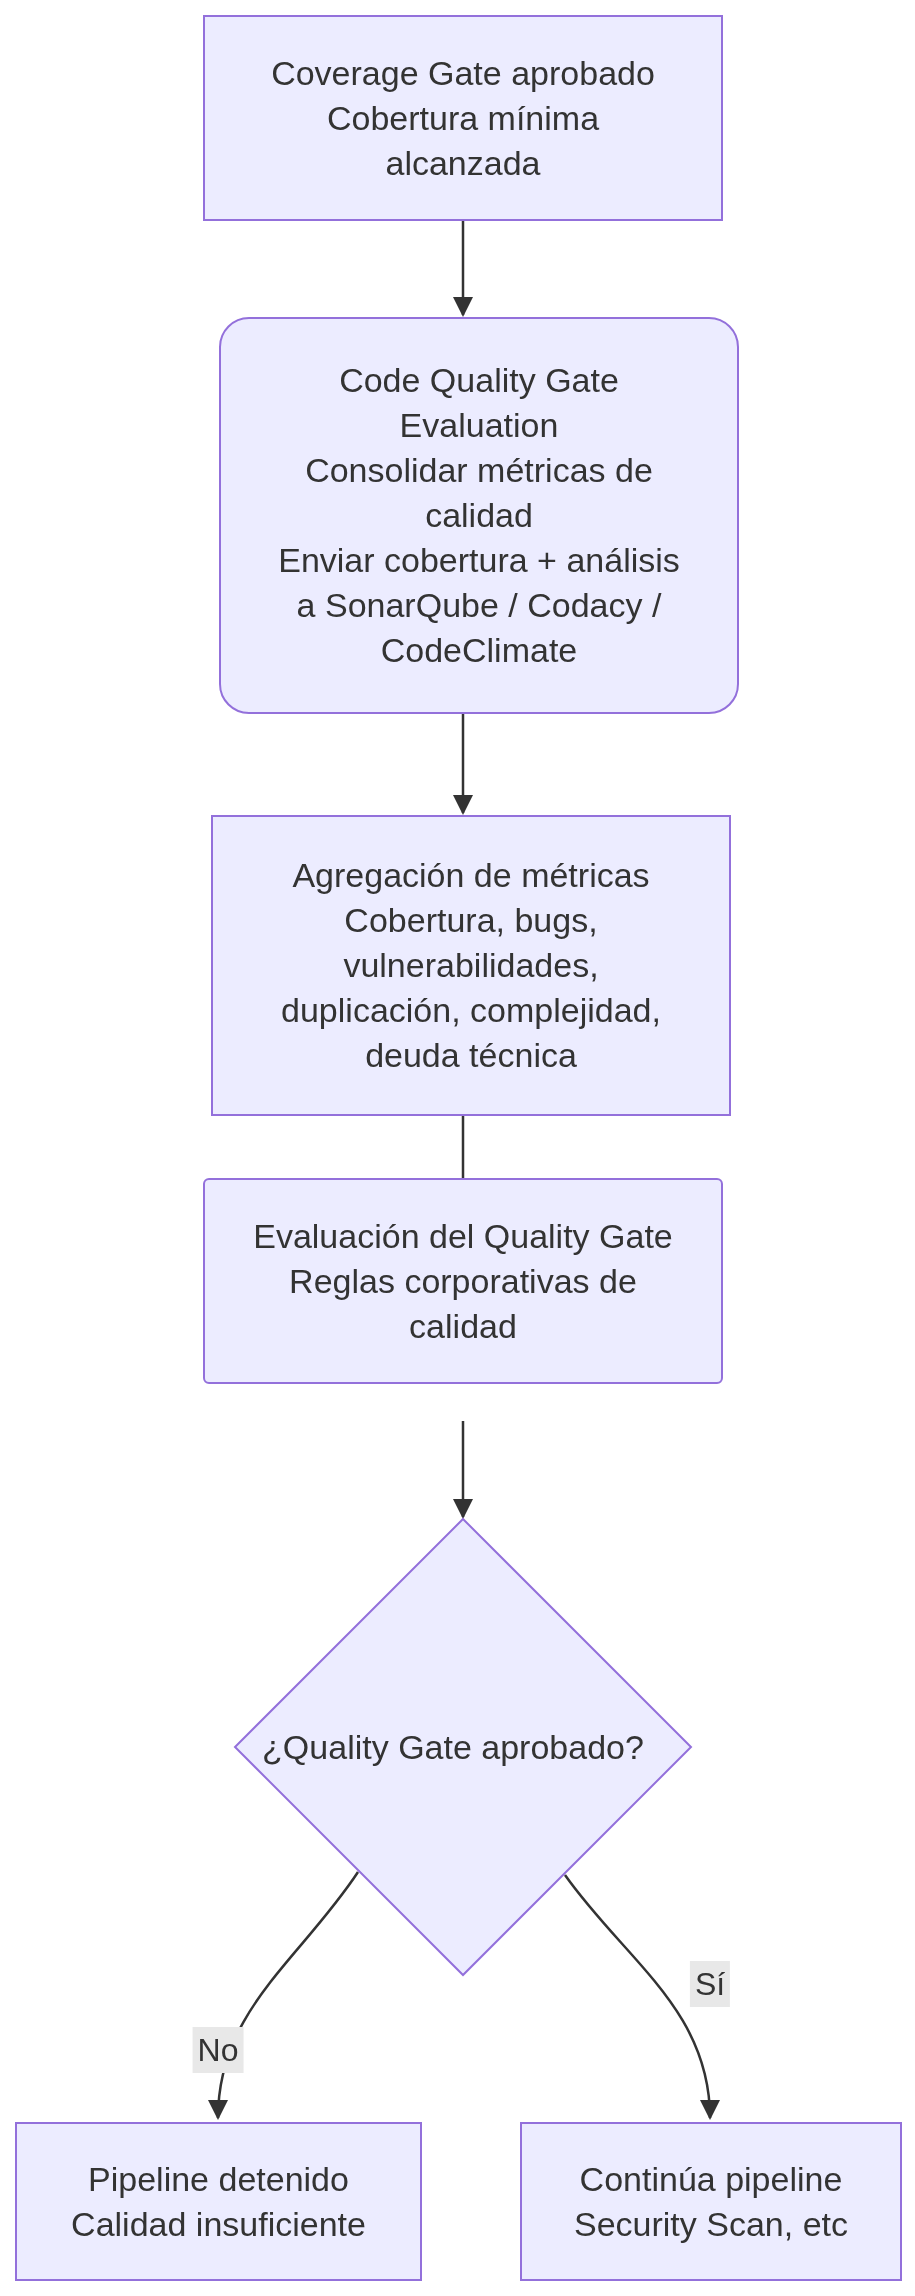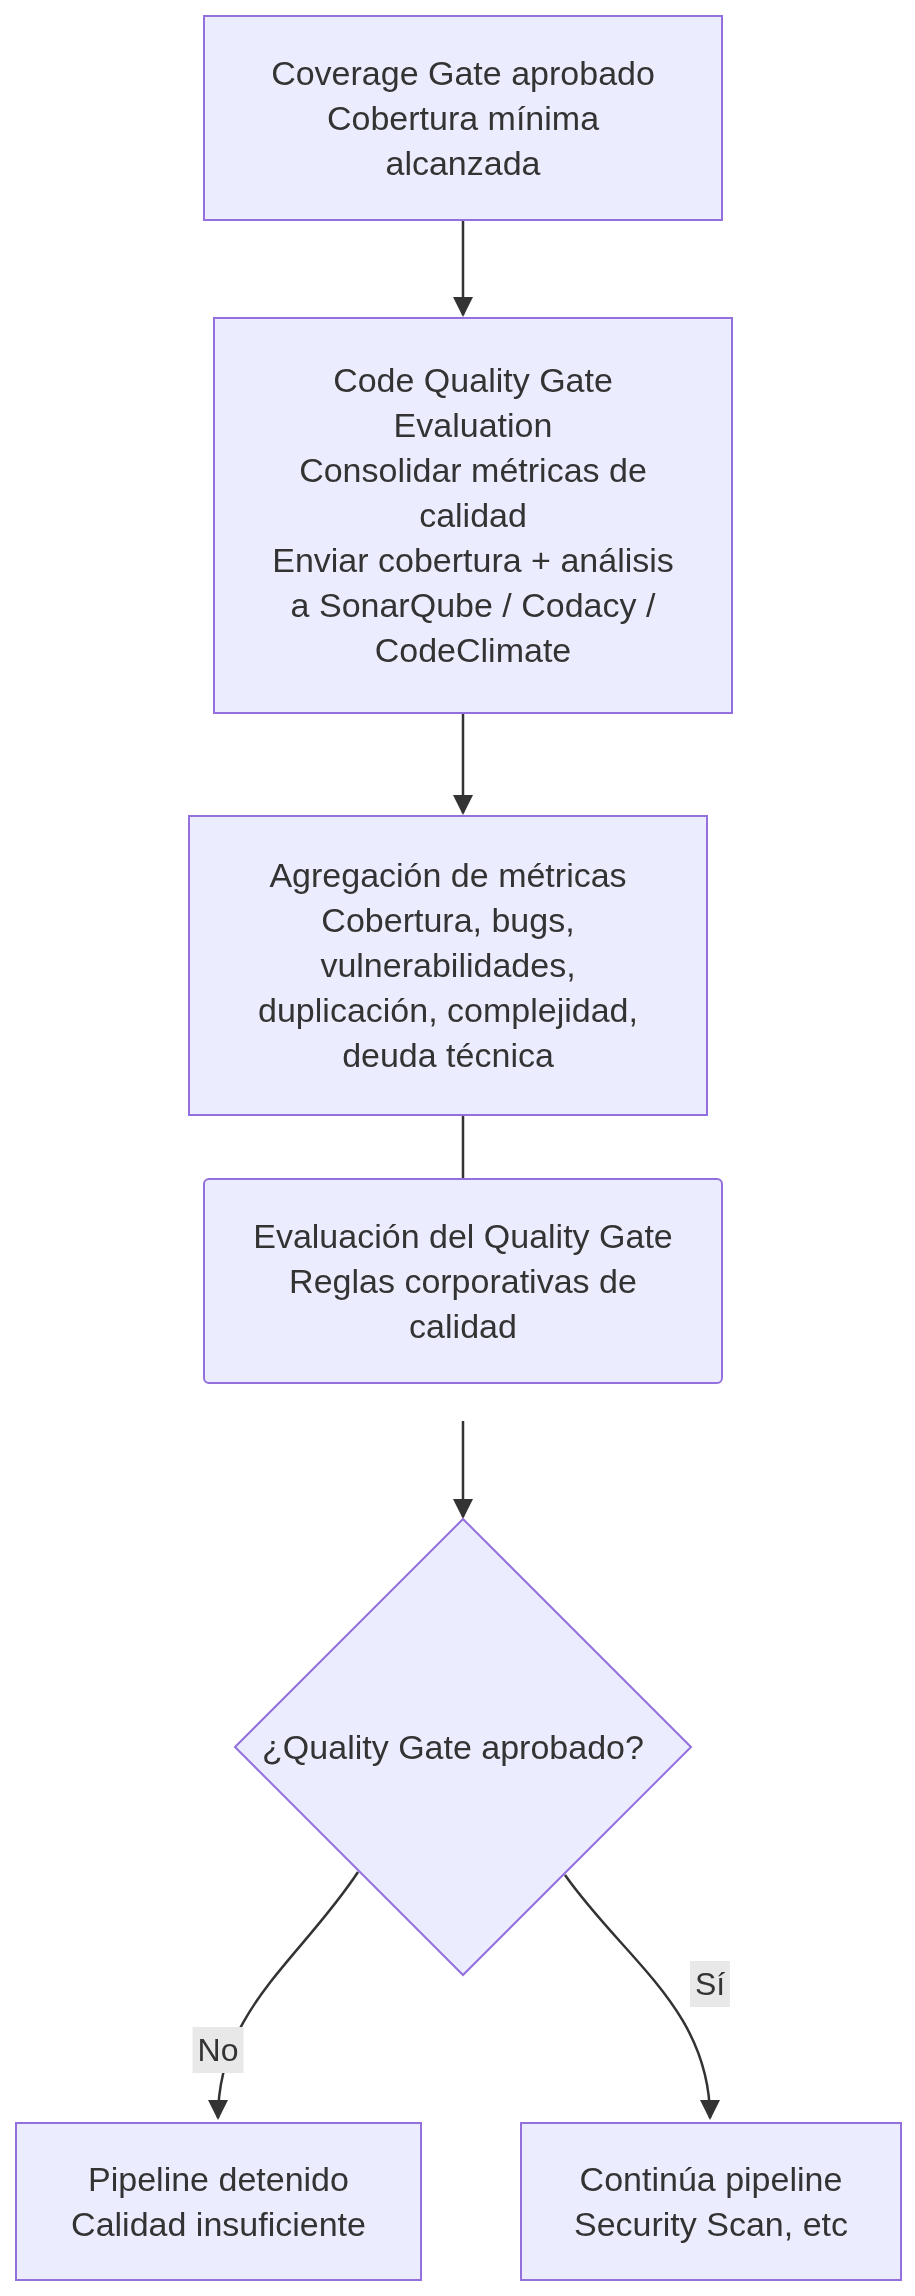--- a/index.html
+++ b/index.html
@@ -73,22 +73,22 @@
     font-size: 32px;
     line-height: 32px;
     padding: 7px 5px;
     text-align: center;
   }
   #edge-label-no { left: 218px; top: 2050px; }
   #edge-label-si { left: 710px; top: 1984px; }
 
   
   #node-a { left: 203px; top: 15px;   width: 520px; height: 206px; }
-  #node-b { left: 213px; top: 317px;  width: 520px; height: 397px; }
-  #node-c { left: 188px; top: 815px;  width: 520px; height: 301px; align-items: center; }
+  #node-b { left: 219px; top: 317px;  width: 520px; height: 397px; border-radius: 30px; }
+  #node-c { left: 211px; top: 815px;  width: 520px; height: 301px; align-items: center; }
   #node-d { left: 203px; top: 1178px; width: 520px; height: 206px; border-radius: 6px; }
   #node-e { left: 15px;  top: 2122px; width: 407px; height: 159px; }
   #node-f { left: 520px; top: 2122px; width: 382px; height: 159px; }
 </style>
 </head>
 <body>
 
 <div id="canvas">
 
   <svg id="edges-svg" viewBox="0 0 915 2296" xmlns="http://www.w3.org/2000/svg">

